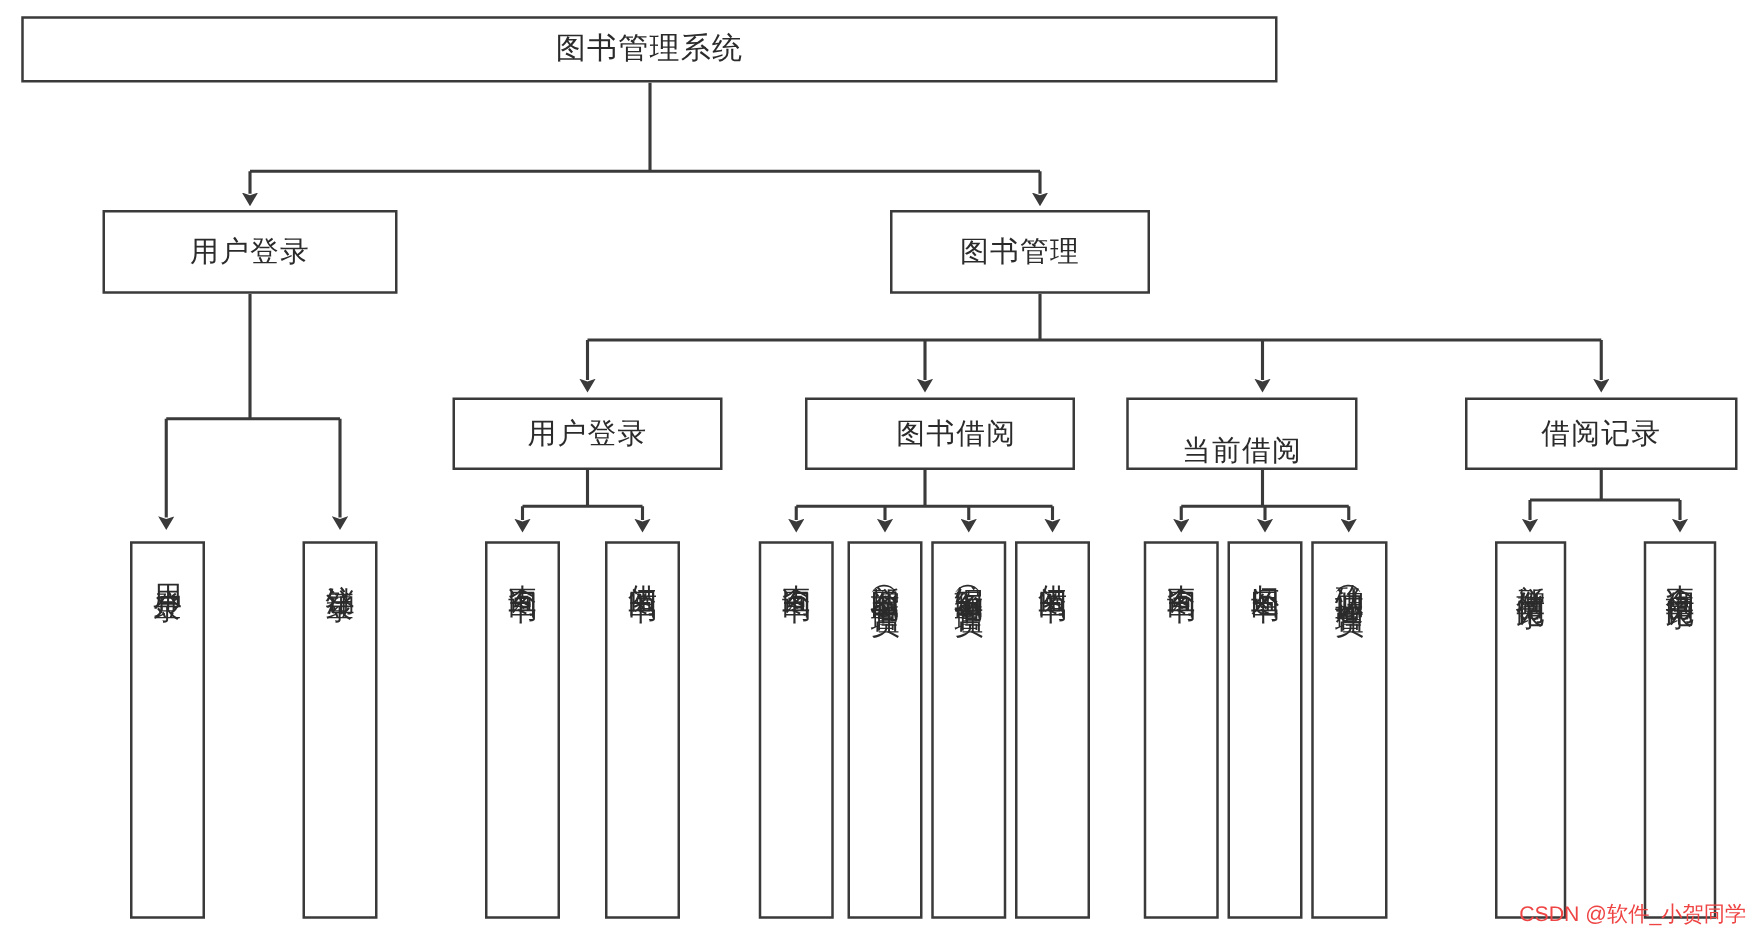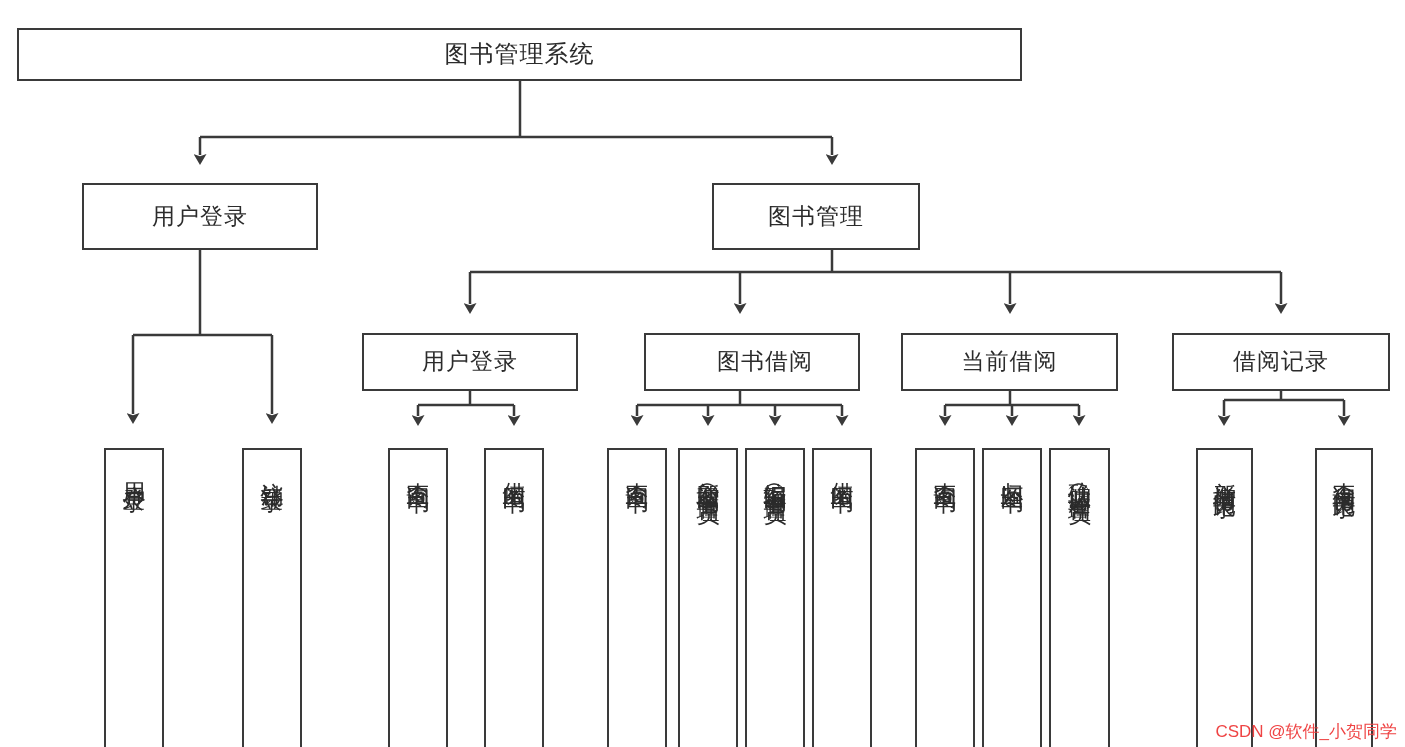--- a/index.html
+++ b/index.html
@@ -21,21 +21,20 @@
   .node {
     position: absolute;
     box-sizing: border-box;
     border: 2.5px solid #3a3a3a;
     background: #ffffff;
     display: flex;
     align-items: center;
     justify-content: center;
     color: #2b2b2b;
     z-index: 3;
-    margin-top: 15px;
   }
   .node-label {
     display: block;
     text-align: center;
     line-height: 1.18;
     letter-spacing: 1px;
   }
   
   .node.horiz .node-label {
     writing-mode: horizontal-tb;
@@ -144,21 +143,21 @@
   <div class="node horiz" style="left:712px; top:168px; width:208px; height:67px;">
     <span class="node-label">图书管理</span>
   </div>
 
   <div class="node horiz" style="left:362px; top:318px; width:216px; height:58px;">
     <span class="node-label">用户登录</span>
   </div>
   <div class="node horiz" style="left:644px; top:318px; width:216px; height:58px;padding-left:26px;">
     <span class="node-label">图书借阅</span>
   </div>
-  <div class="node horiz" style="left:901px; top:318px; width:217px; height:58px;">
+  <div class="node horiz" style="left:901px; top:318px; width:185px; height:58px;align-items:flex-end;">
     <span class="node-label">当前借阅</span>
   </div>
   <div class="node horiz" style="left:1172px; top:318px; width:218px; height:58px;">
     <span class="node-label">借阅记录</span>
   </div>
 
   <div class="node vert" style="left:104px; top:433px; width:60px; height:302px;">
     <span class="node-label">用户登录</span>
   </div>
   <div class="node vert" style="left:242px; top:433px; width:60px; height:302px;">

